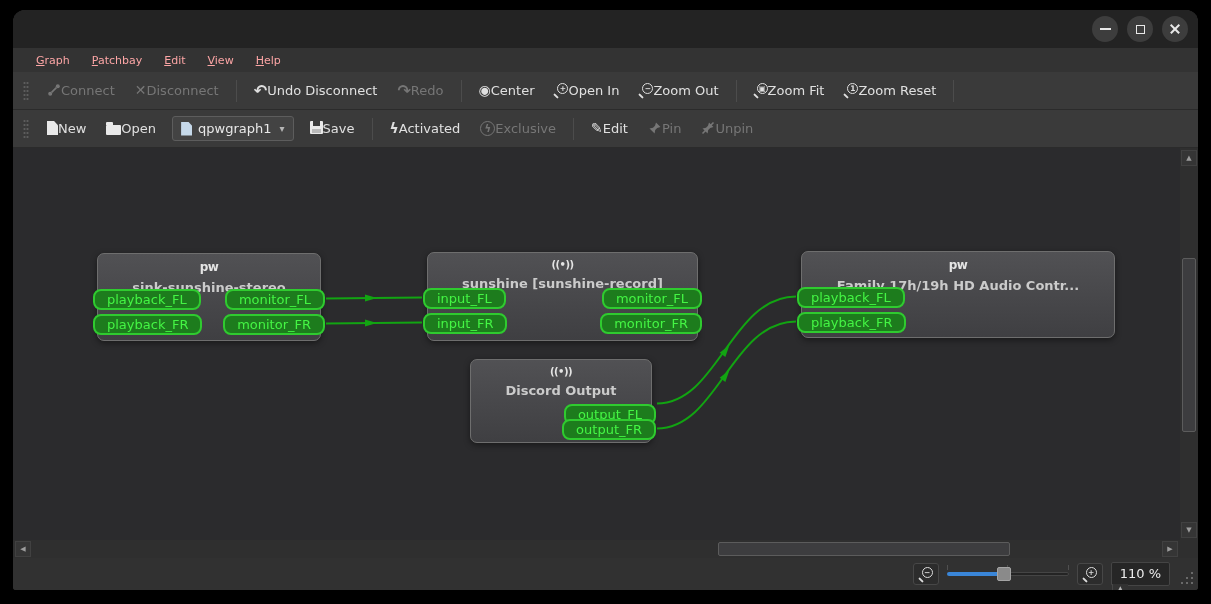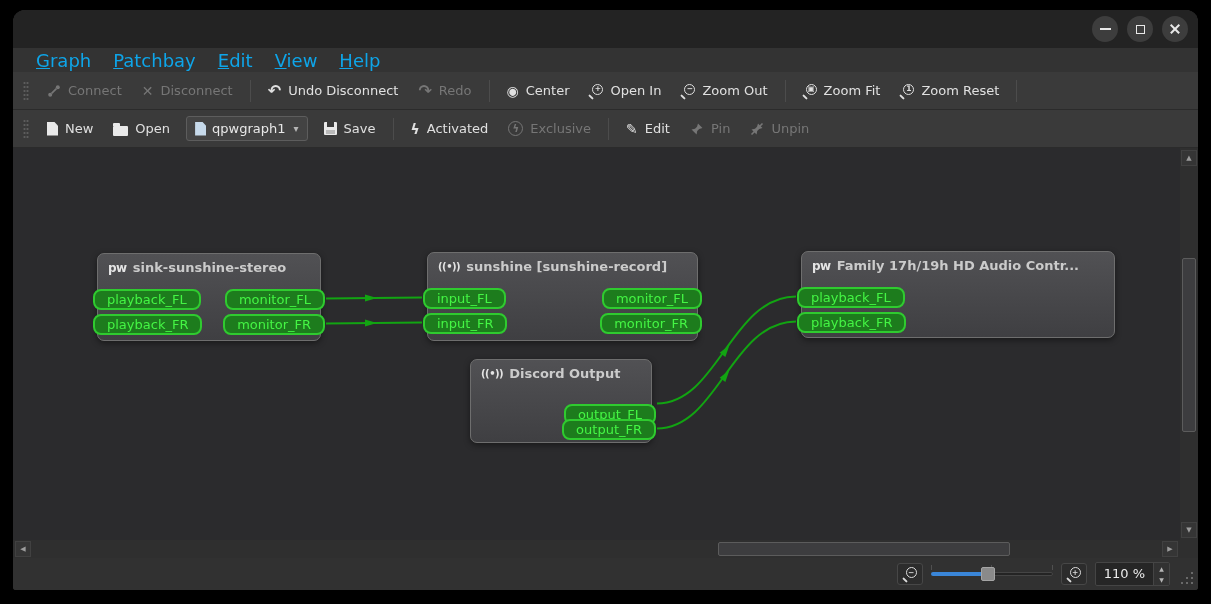--- a/index.html
+++ b/index.html
@@ -18,31 +18,31 @@
   .glyph-min { width:11px; height:2px; background:#e8e8e8; }
   .glyph-max { width:9px; height:9px; border:1.5px solid #e8e8e8; }
   .glyph-close { position:relative; width:12px; height:12px; }
   .glyph-close::before,.glyph-close::after { content:""; position:absolute; left:0; top:5px;
           width:12px; height:1.8px; background:#e8e8e8; }
   .glyph-close::before { transform:rotate(45deg); } .glyph-close::after { transform:rotate(-45deg); }
 
   
   .menubar { position:absolute; left:0; top:38px; width:100%; height:24px; background:#333333;
              display:flex; align-items:center; padding-left:14px; gap:4px; }
-  .menu-item { color:#0ea5e9; font-size:18px; padding:2px 9px; cursor:pointer; display:inline-block; }
+  .menu-item { color:#fca5a5; font-size:11px; padding:2px 9px; cursor:pointer; display:inline-block; }
   .menu-item::first-letter { text-decoration:underline; }
 
   
   .toolbar { position:absolute; left:0; width:100%; height:38px; background:#3a3a3a;
              display:flex; align-items:center; padding:0 4px; border-bottom:1px solid #2b2b2b; }
   .tb1 { top:62px; } .tb2 { top:100px; }
   .drag-handle { width:6px; height:20px; margin:0 8px 0 6px;
       background-image:radial-gradient(circle, #5d5d5d 1px, transparent 1.2px);
       background-size:3px 4px; }
-  .tbtn { display:flex; align-items:center; gap:7px; padding:7px 10px; border-radius:3px;
+  .tbtn { display:flex; align-items:flex-start; padding:7px 10px; border-radius:3px;
           color:#e0e0e0; font-size:13px; white-space:nowrap; cursor:pointer; }
   .tbtn.disabled { color:#767676; cursor:default; }
   .sep { width:1px; height:22px; background:#4c4c4c; margin:0 7px; }
   .ticon { font-size:14px; line-height:1; font-weight:bold; }
 
   
   .mag { position:relative; width:14px; height:14px; display:inline-block; }
   .lens { position:absolute; right:0; top:0; width:11px; height:11px; border:1.6px solid currentColor;
           border-radius:50%; display:flex; align-items:center; justify-content:center;
           font-size:7.5px; font-weight:bold; line-height:1; }
@@ -66,21 +66,21 @@
          border-radius:3px; padding:4px 8px; margin:0 6px; color:#e8e8e8; font-size:13px; cursor:pointer; }
   .combo .arrow { color:#b5b5b5; font-size:10px; margin-left:2px; }
 
   
   .canvas { position:absolute; left:0; top:138px; width:1167px; height:392px; background:#2b2b2d; overflow:hidden; }
   .wires { position:absolute; left:0; top:0; }
 
   .node { position:absolute; background:linear-gradient(#515154,#3f3f42); border:1px solid #6e6e6e;
           border-radius:7px; box-shadow:0 2px 6px rgba(0,0,0,.45); }
   .node-title { display:flex; align-items:center; gap:6px; padding:6px 10px; color:#cbcbcb;
-          font-size:13px; font-weight:bold; white-space:nowrap; overflow:hidden; }
+          font-size:13px; font-weight:bold; white-space:nowrap; overflow:hidden;flex-direction:column; }
   .node-icon { color:#e4e4e4; font-size:12px; font-weight:bold; letter-spacing:-0.5px; }
   .port { position:absolute; height:21px; line-height:17px; padding:0 12px; font-size:13px;
           background:#1d7c1d; border:2px solid #2fcb2f; border-radius:8px; color:#44f544;
           white-space:nowrap; cursor:pointer; }
   .port.in  { left:-5px; }  .port.out { right:-5px; }
 
   
   .vscroll { position:absolute; left:1167px; top:138px; width:18px; height:392px; background:#2f2f2f; }
   .hscroll { position:absolute; left:0; top:530px; width:1167px; height:18px; background:#2f2f2f; }
   .corner  { position:absolute; left:1167px; top:530px; width:18px; height:18px; background:#2f2f2f; }
@@ -94,21 +94,21 @@
   .zbtn { width:26px; height:22px; background:#2c2c2c; border:1px solid #474747; border-radius:3px;
           color:#dcdcdc; display:flex; align-items:center; justify-content:center; cursor:pointer; }
   .slider { position:relative; width:122px; height:22px; cursor:pointer; }
   .slider .track-l { position:absolute; left:0; top:9px; width:56px; height:4px; background:#3a86d8; border-radius:2px; }
   .slider .track-r { position:absolute; left:56px; right:0; top:9px; height:4px; background:#242424;
           border:1px solid #454545; border-radius:2px; }
   .slider .handle { position:absolute; left:50px; top:4px; width:14px; height:14px; background:#8a8a8a;
           border:1px solid #a5a5a5; border-radius:2px; cursor:grab; }
   .slider .tick { position:absolute; top:2px; width:1px; height:5px; background:#505050; }
   .spinbox { display:flex; align-items:stretch; background:#262626; border:1px solid #454545;
-          border-radius:2px; height:24px; }
+          border-radius:2px; height:24px;flex-direction:column; }
   .spin-value { color:#ececec; font-size:13px; padding:3px 8px; min-width:46px; text-align:center; }
   .spinners { display:flex; flex-direction:column; border-left:1px solid #454545; }
   .spin-arrow { flex:1; width:15px; font-size:6px; color:#b5b5b5; background:#323232;
           display:flex; align-items:center; justify-content:center; cursor:pointer; }
   .grip { position:absolute; right:4px; bottom:5px; width:13px; height:13px; }
   .grip::before { content:""; position:absolute; left:0; top:0; width:2px; height:2px; background:transparent;
       box-shadow:10px 0 0 #696969, 5px 5px 0 #696969, 10px 5px 0 #696969,
                  0 10px 0 #696969, 5px 10px 0 #696969, 10px 10px 0 #696969; }
 </style>
 </head>

